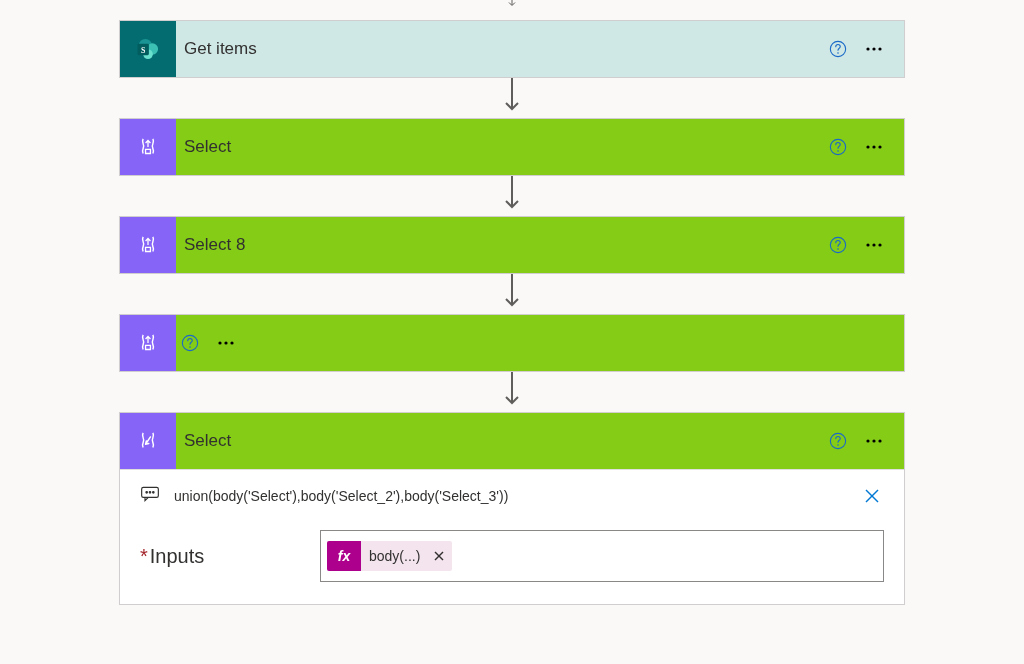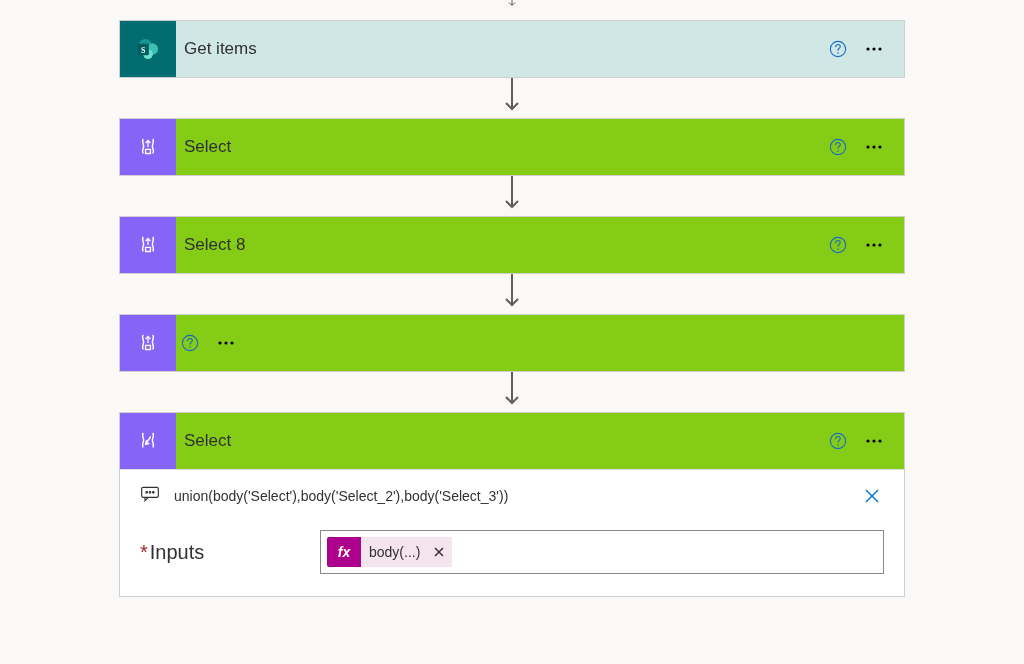--- a/index.html
+++ b/index.html
@@ -99,21 +99,21 @@
   }
   .input-label {
     width: 180px;
     font-size: 20px;
     color: #323130;
   }
   .input-label .req { color: #a4262c; margin-right: 2px; }
   .input-box {
     flex: 1;
     border: 1px solid #8a8886;
-    height: 44px;
+    height: 52px;
     display: flex;
     align-items: center;
     padding: 17px 6px;
     background: #fff;
   }
   .token {
     display: inline-flex;
     align-items: center;
     height: 30px;
     background: #f4e4ee;

